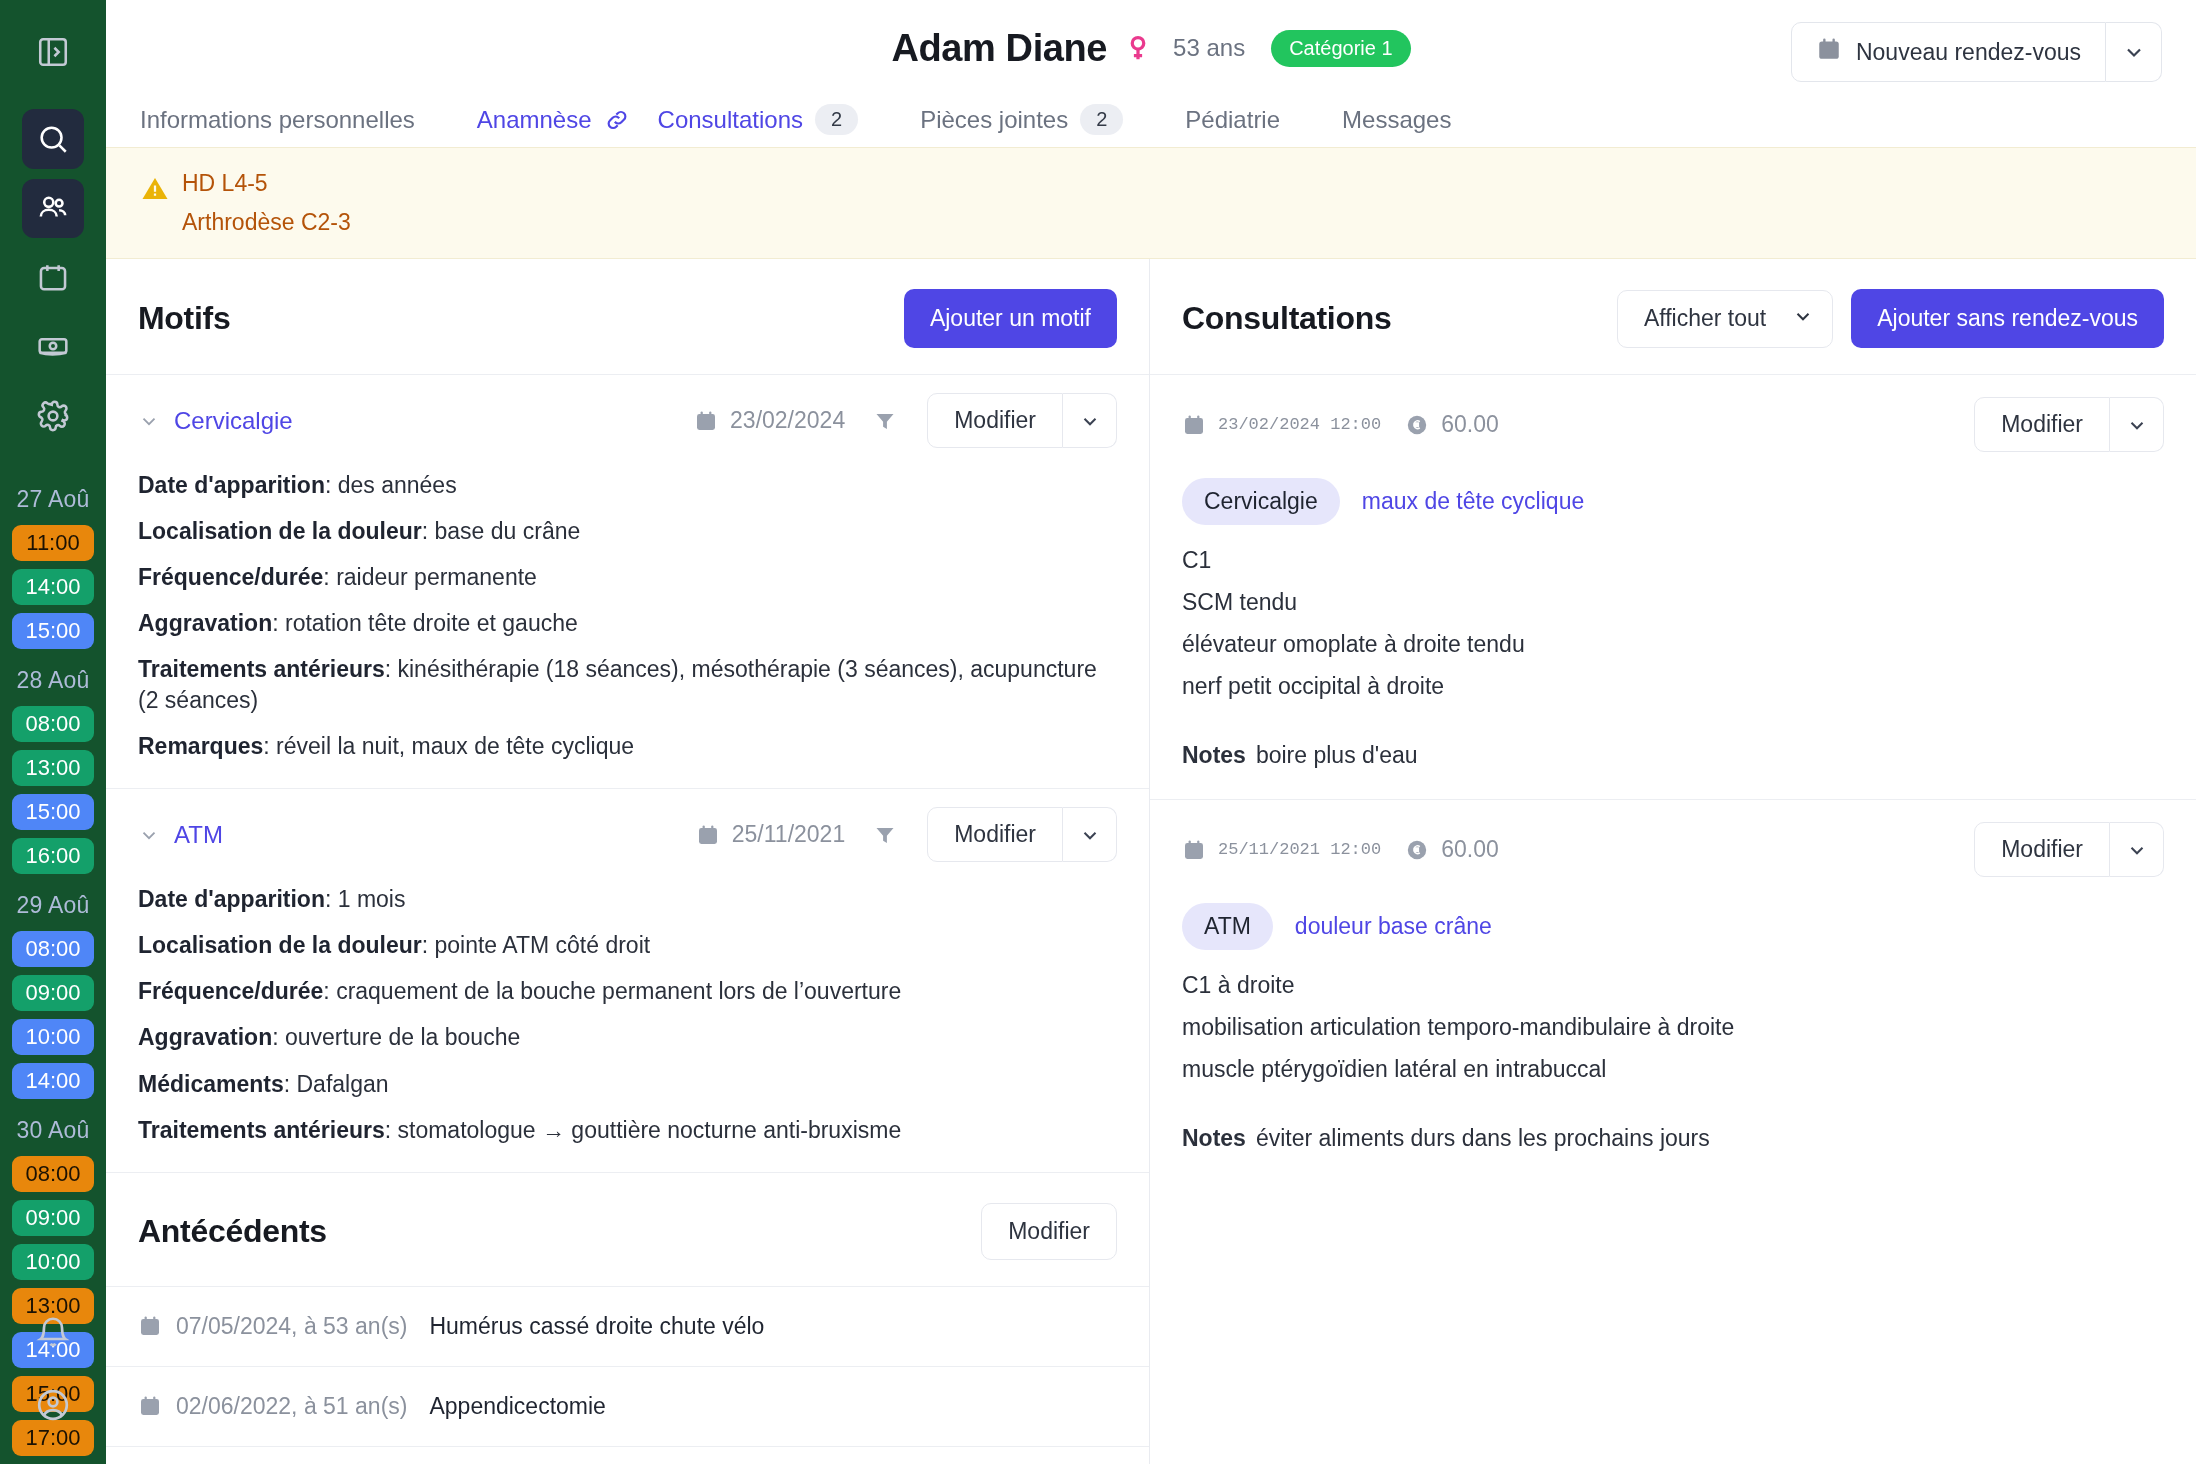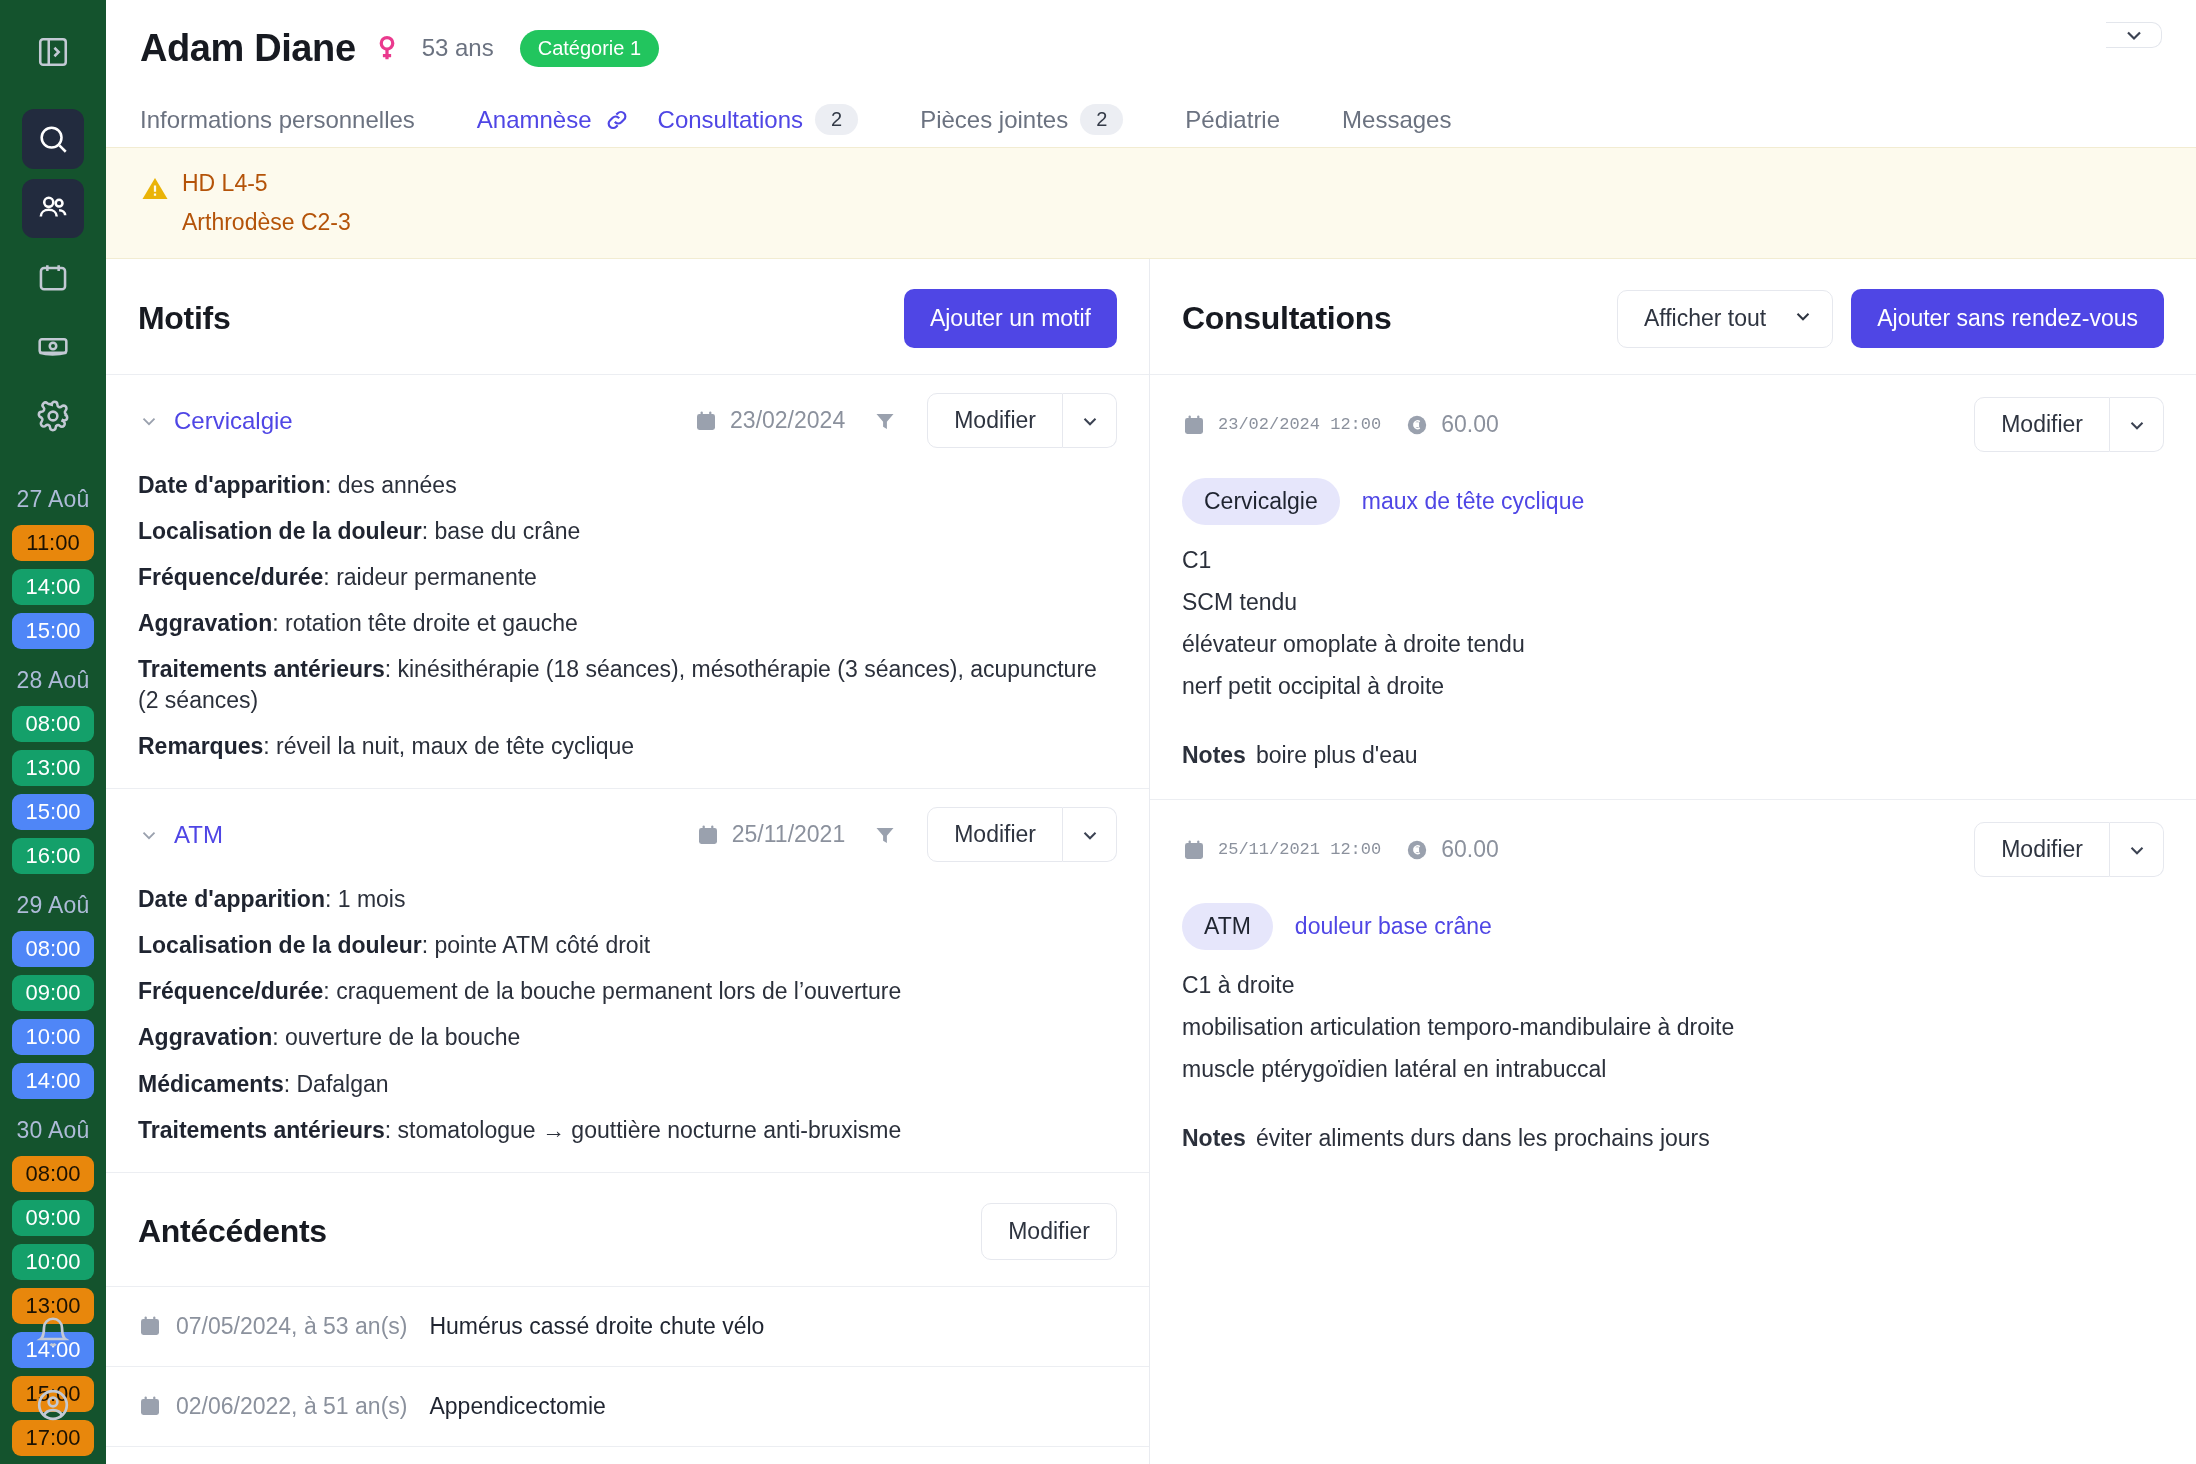--- a/index.html
+++ b/index.html
@@ -47,21 +47,21 @@
   .rail-bottom {
     position: absolute; bottom: 18px; left: 0; right: 0;
     display: flex; flex-direction: column; align-items: center;
   }
 
   
   .main { flex: 1; display: flex; flex-direction: column; min-width: 0; background:#fff; }
 
   
   .header { padding: 20px 34px 0 34px; position: relative; }
-  .title-row { display: flex; align-items: center; gap: 16px; height: 56px; }
+  .title-row { display: flex; align-items: center; gap: 16px; height: 56px; justify-content: center; }
   .patient-name { font-size: 38px; font-weight: 700; color: #171a21; letter-spacing: -.4px; }
   .gender-icon { color: #ea3a8e; display: flex; align-items:center; }
   .patient-age { font-size: 24px; color: #6b7280; margin-left: 4px; }
   .cat-badge {
     background: #22c55e; color: #ffffff; font-size: 20px;
     padding: 7px 18px; border-radius: 999px; margin-left: 10px; font-weight: 500;
   }
   .header-actions {
     position: absolute; right: 34px; top: 22px; display: flex;
   }
@@ -292,20 +292,30 @@
               <path d="M12 12.8V21"></path>
               <path d="M8.7 18.1h6.6"></path>
           </svg>
         </span>
         <span class="patient-age">53 ans</span>
         <span class="cat-badge">Catégorie 1</span>
       </div>
 
       <div class="header-actions">
         <div class="btn-split">
+          <button class="btn-outline">
+            <span>
+              <svg width="26" height="26" viewBox="0 0 24 24" fill="#8b919d">
+                <rect x="3" y="5" width="18" height="16" rx="2.4"></rect>
+                <rect x="6.6" y="2.4" width="2.2" height="4.4" rx="1.1"></rect>
+                <rect x="15.2" y="2.4" width="2.2" height="4.4" rx="1.1"></rect>
+              </svg>
+            </span>
+            <span>Nouveau rendez-vous</span>
+          </button>
           <div class="btn-outline-caret">
             <svg width="24" height="24" viewBox="0 0 24 24" fill="none" stroke="currentColor" stroke-width="2.2">
                 <path d="M6 9.5l6 6 6-6"></path>
               </svg>
           </div>
         </div>
       </div>
 
       <div class="tabs">
         <div class="tab">

